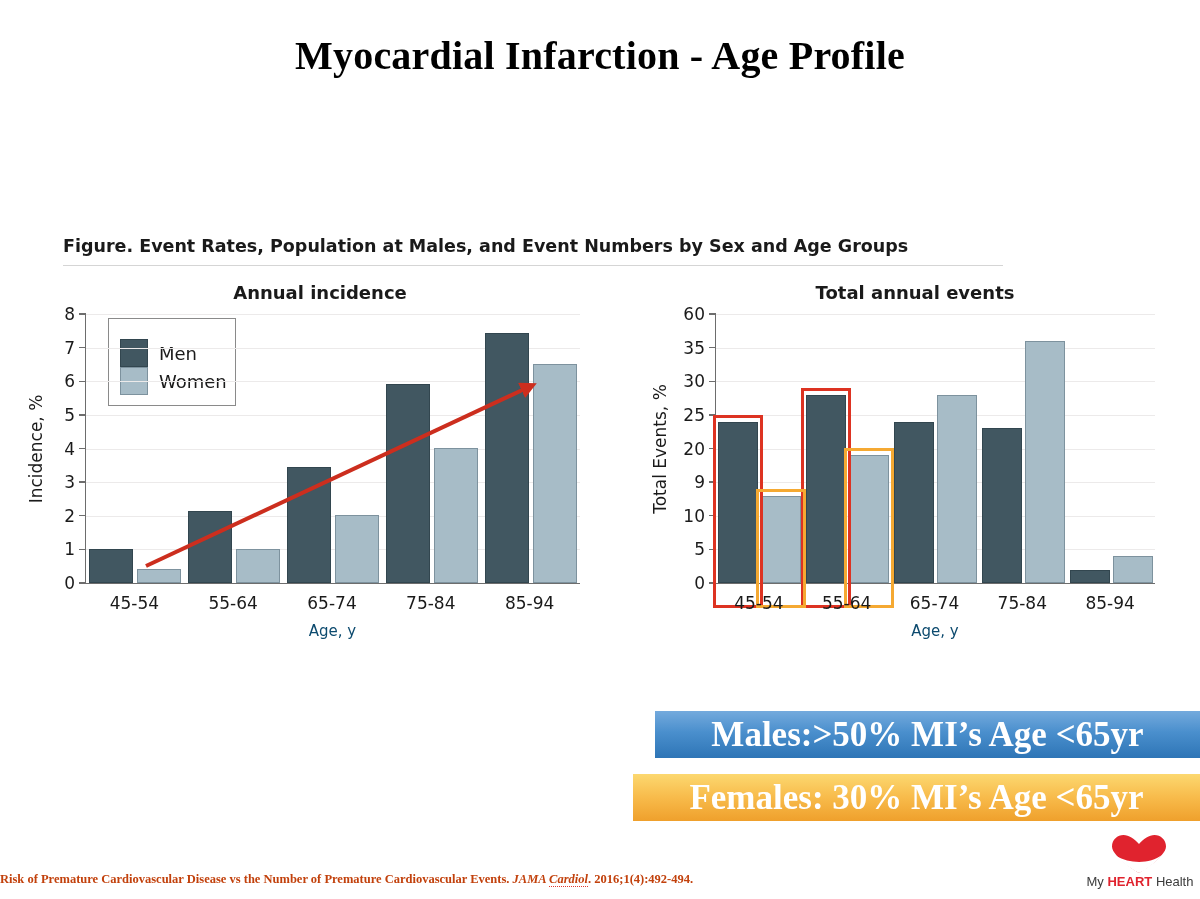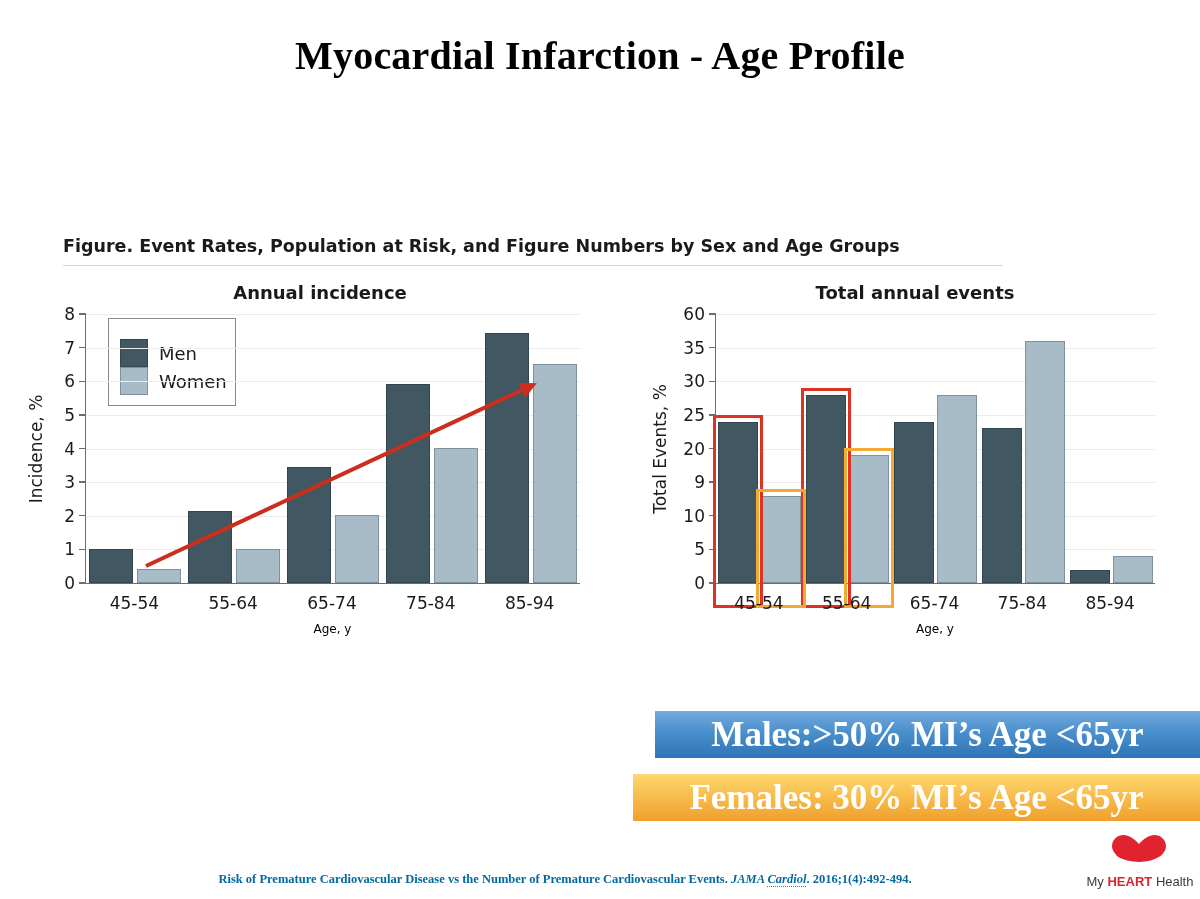--- a/index.html
+++ b/index.html
@@ -64,21 +64,21 @@
     position:absolute;
     font-family:"DejaVu Sans", sans-serif;
     font-size:17px;color:#1a1a1a;
     transform-origin:center center;
     transform:rotate(-90deg);
     white-space:nowrap;
   }
   .axis-title-x{
     position:absolute;width:100%;text-align:center;
     font-family:"DejaVu Sans", sans-serif;
-    font-size:12px;color:#000000;
+    font-size:15px;color:#0c4a6e;
   }
   .xcat{
     position:absolute;
     font-family:"DejaVu Sans", sans-serif;
     font-size:17px;color:#1a1a1a;
     text-align:center;white-space:nowrap;
     transform:translateX(-50%);
   }
 
   .bar{position:absolute;bottom:0;box-sizing:border-box;border:1px solid #5f6f78;}
@@ -124,23 +124,22 @@
   }
   #banner-females{
     left:633px;top:774px;width:567px;height:47px;
     font-size:35px;
     background:linear-gradient(to bottom,#fcd870 0%,#f8bc4c 48%,#efa02c 100%);
   }
 
   
   #footer-citation{
     position:absolute;left:0;top:872px;width:1130px;
-    text-align:center;
     font-family:"Liberation Serif", serif;
-    font-weight:bold;font-size:12.5px;color:#0369a1;
+    font-weight:bold;font-size:12.5px;color:#c2410c;
     white-space:nowrap;
   }
   #footer-citation .ital{font-style:italic;font-weight:bold;}
   #footer-citation .squiggle{
     font-style:italic;font-weight:bold;
     border-bottom:1.5px dotted #e03b2f;
   }
 
   
   #logo{position:absolute;left:1086px;top:834px;width:108px;height:60px;}
@@ -152,21 +151,21 @@
   }
   #logo-text .hl{color:#e0232e;font-weight:bold;}
 </style>
 </head>
 <body>
 
 <div id="slide-title">Myocardial Infarction - Age Profile</div>
 
 <div id="figure-block">
 
-  <div id="figure-caption">Figure. Event Rates, Population at Risk, and Figure Numbers by Sex and Age Groups</div>
+  <div id="figure-caption">Figure. Event Rates, Population at Males, and Event Numbers by Sex and Age Groups</div>
   <div id="caption-rule"></div>
 
   <div class="chart-panel" id="panel-left">
     <div class="chart-title">Annual incidence</div>
 
     <div class="axis-title-y" id="ytitle-left" style="left: -28.5px; top: 156.5px;">Incidence, %</div>
 
     <div class="plot" id="plot-left">
 
       <div id="legend">

